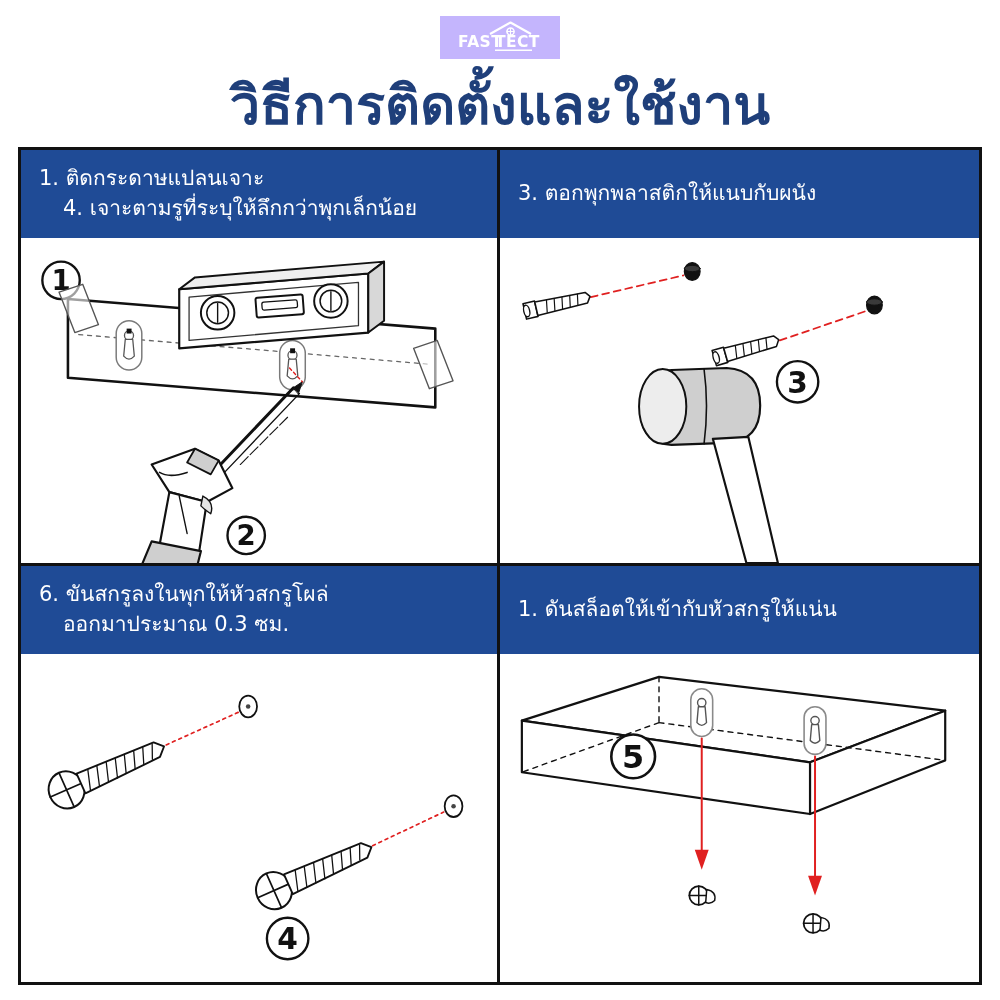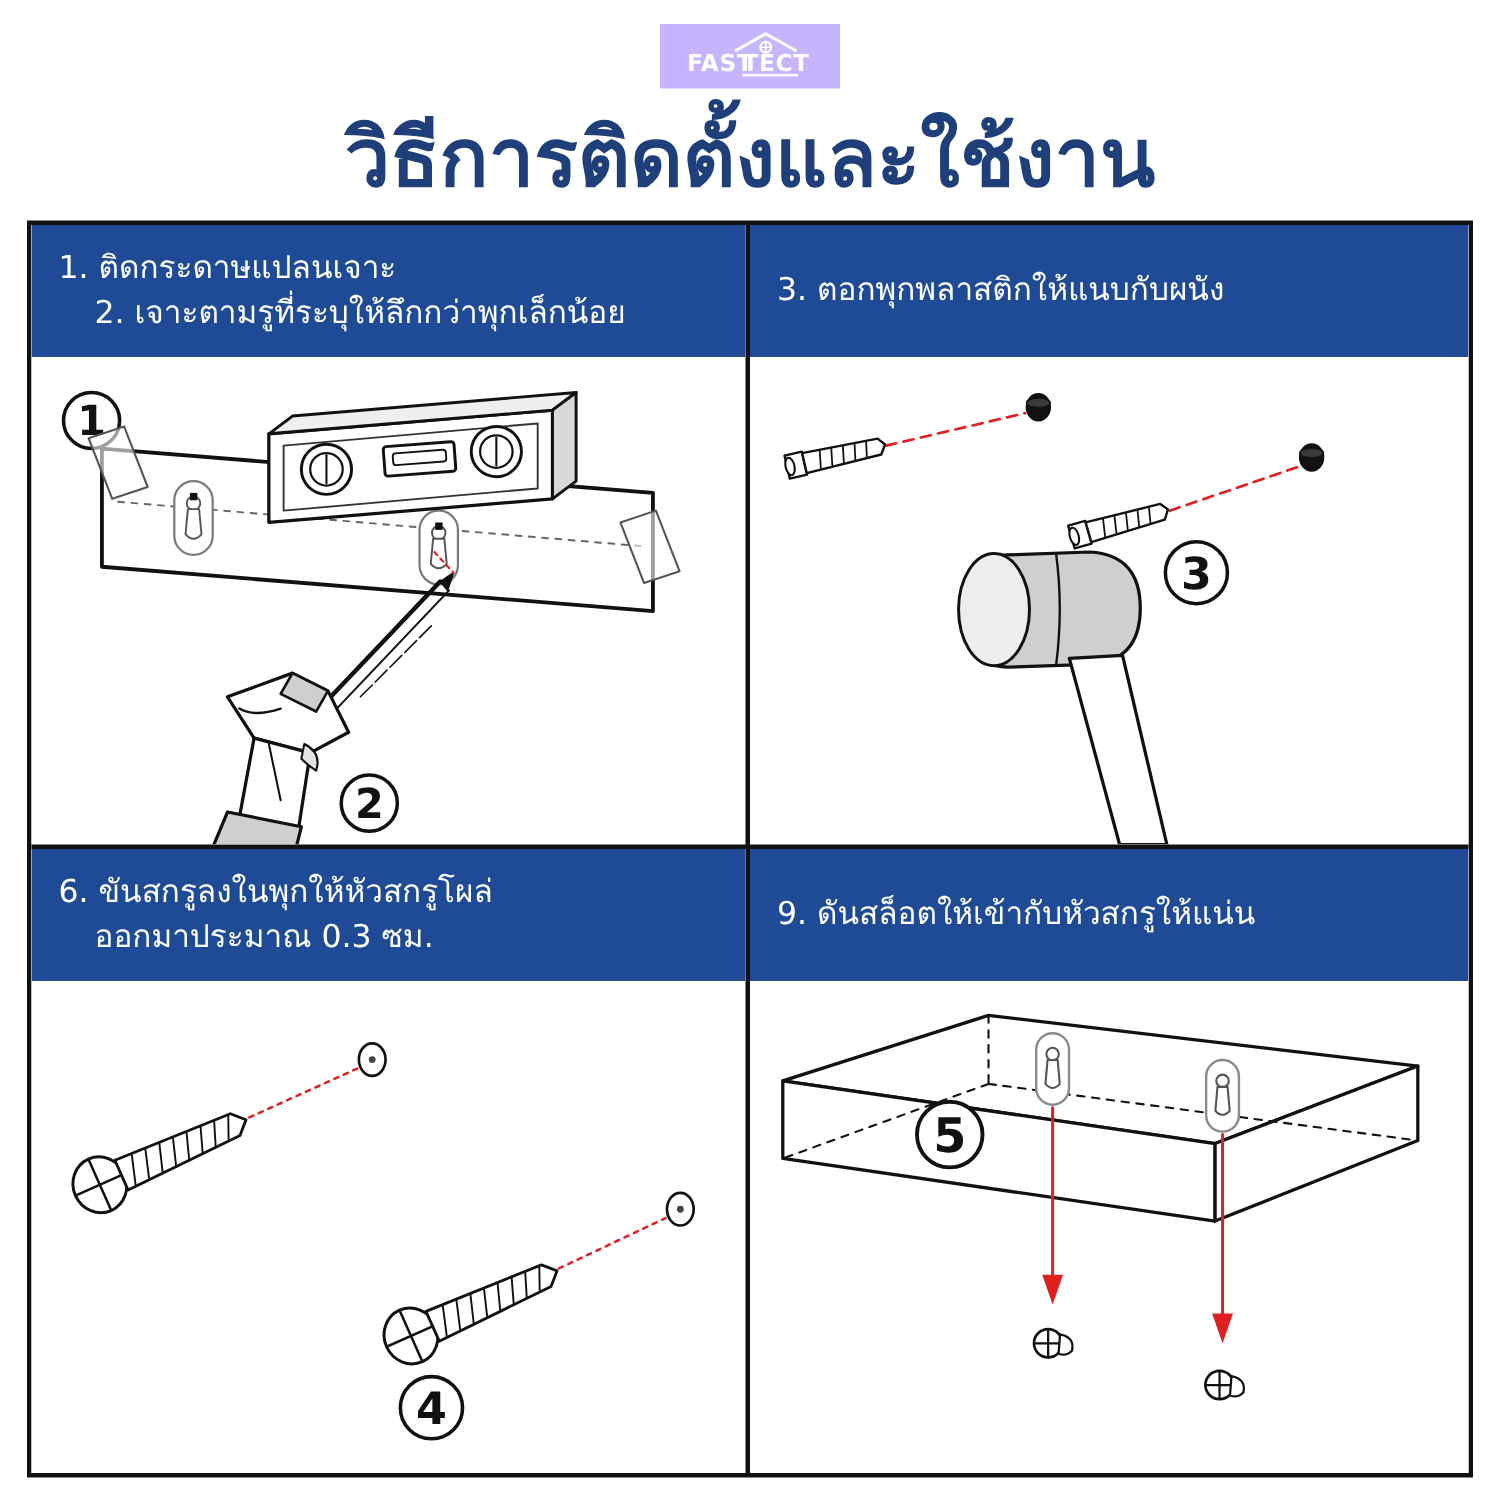--- a/index.html
+++ b/index.html
@@ -92,21 +92,21 @@
     </div>
   </div>
 
   <div class="title">วิธีการติดตั้งและใช้งาน</div>
 
   <div class="grid">
 
     <div class="cell b-right b-bottom">
       <div class="cell-head">
         <div class="line">1. ติดกระดาษแปลนเจาะ</div>
-        <div class="line indent">2. เจาะตามรูที่ระบุให้ลึกกว่าพุกเล็กน้อย</div>
+        <div class="line indent">4. เจาะตามรูที่ระบุให้ลึกกว่าพุกเล็กน้อย</div>
       </div>
       <div class="cell-body">
         <svg class="fig" viewBox="0 0 482 330" preserveAspectRatio="xMidYMid meet">
           <g fill="none" stroke="#1a1a1a" stroke-width="1.6" stroke-linejoin="round" stroke-linecap="round">
 
             <g>
               <circle cx="40" cy="43" r="19" fill="#fff" stroke="#111" stroke-width="2.4"></circle>
               <text x="40" y="53" text-anchor="middle" font-family="'DejaVu Sans',sans-serif" font-size="28" font-weight="bold" fill="#111" stroke="none">1</text>
             </g>
 
@@ -318,21 +318,21 @@
               <circle cx="270" cy="282" r="21" fill="#fff" stroke="#111" stroke-width="2.4"></circle>
               <text x="270" y="293" text-anchor="middle" font-family="'DejaVu Sans',sans-serif" font-size="30" font-weight="bold" fill="#111" stroke="none">4</text>
             </g>
           </g>
         </svg>
       </div>
     </div>
 
     <div class="cell">
       <div class="cell-head">
-        <div class="line">9. ดันสล็อตให้เข้ากับหัวสกรูให้แน่น</div>
+        <div class="line">1. ดันสล็อตให้เข้ากับหัวสกรูให้แน่น</div>
       </div>
       <div class="cell-body">
         <svg class="fig" viewBox="0 0 482 320" preserveAspectRatio="xMidYMid meet">
           <g fill="none" stroke="#1a1a1a" stroke-width="1.8" stroke-linejoin="round" stroke-linecap="round">
 
             <g>
               <path d="M22 62 L160 18 L448 52 L312 104 Z" fill="#ffffff" stroke="#111" stroke-width="2.2"></path>
 
               <path d="M22 62 L312 104 L312 156 L22 114 Z" fill="#ffffff" stroke="#111" stroke-width="2.2"></path>
 

